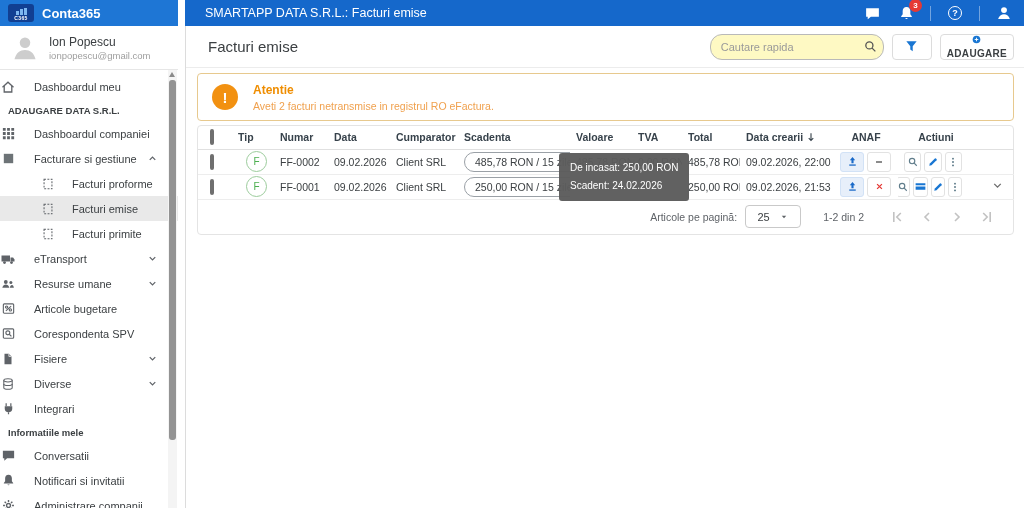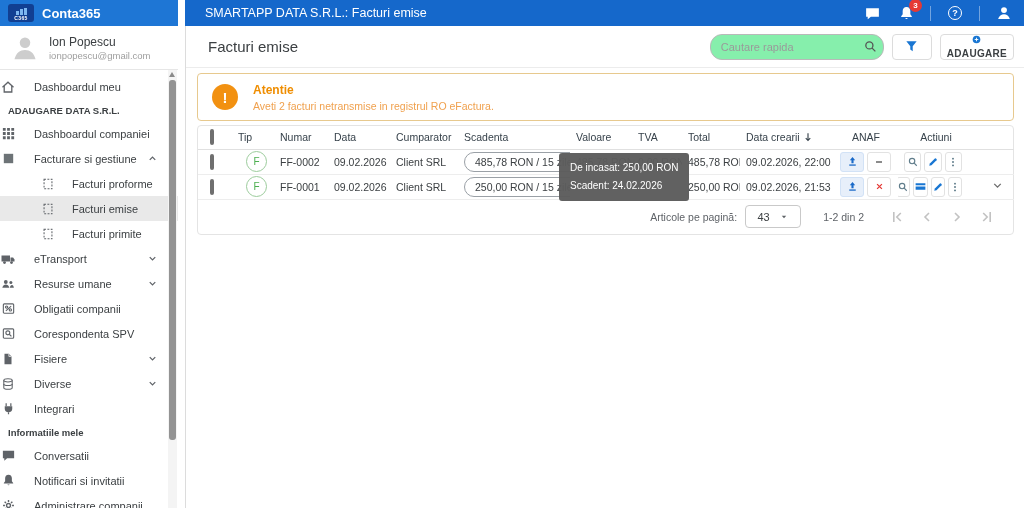--- a/index.html
+++ b/index.html
@@ -56,21 +56,21 @@
     background:#939393; border-radius:3px; cursor:grab; }
 
   
   .main { position:absolute; left:185px; top:26px; width:839px; height:482px;
     background:#fff; border-left:1px solid #dcdcdc; }
   .page-head { height:42px; display:flex; align-items:center; padding:0 10px 0 22px;
     border-bottom:1px solid #ececec; }
   .page-title { font-size:15px; font-weight:normal; color:#3c4043; flex:1; }
   .head-actions { display:flex; align-items:center; gap:8px; }
   .search-box { width:174px; height:26px; border:1px solid #b9b9b9; border-radius:12px;
-    display:flex; align-items:center; background:#86efac; }
+    display:flex; align-items:center; background:#fef9c3; }
   .search-box input { flex:1; border:0; outline:none; font-size:11px; padding-left:10px;
     color:#333; background:transparent; font-family:"Liberation Sans", sans-serif; }
   .search-box input::placeholder { color:#9a9a9a; }
   .search-ic { margin-right:8px; display:flex; }
   .btn { height:26px; background:#fff; border:1px solid #dcdcdc; border-radius:4px;
     display:flex; align-items:center; justify-content:center; cursor:pointer; }
   .btn-filter { width:40px; }
   .btn-add { padding:0 6px; gap:4px;flex-direction:column; }
   .btn-add span { font-size:10px; font-weight:bold; color:#3c4043; letter-spacing:.3px; }
 
@@ -78,21 +78,21 @@
   .banner { margin:5px 10px 0 11px; height:48px; border:1px solid #e7c98e; border-radius:4px;
     display:flex; align-items:center; padding:0 14px; gap:15px; background:#fff; }
   .banner-icon { width:26px; height:26px; border-radius:50%; background:#f29111; color:#fff;
     font-size:15px; font-weight:bold; display:flex; align-items:center; justify-content:center; flex:none; }
   .banner-title { font-size:12px; font-weight:bold; color:#ef8d00; margin-bottom:3px; }
   .banner-msg { font-size:10.5px; color:#f0a14e; }
 
   
   .card { margin:4px 10px 0 11px; border:1px solid #e4e4e4; border-radius:4px; background:#fff; }
   table { width:100%; border-collapse:collapse; table-layout:fixed; }
-  th { height:23px; font-size:10.5px; font-weight:normal; color:#37424b; text-align:left;
+  th { height:23px; font-size:10.5px; font-weight:bold; color:#37424b; text-align:left;
     padding-left:6px; border-bottom:1px solid #e0e0e0; white-space:nowrap; cursor:pointer; }
   th.center { text-align:center; padding-left:0; }
   td { height:25px; font-size:10.5px; color:#3c4043; padding-left:6px;
     border-bottom:1px solid #ededed; white-space:nowrap; overflow:hidden; }
   .th-sort { display:inline-flex; align-items:center; gap:2px; }
   .cb { width:13px; height:13px; border:2px solid #6f6f6f; border-radius:2px; background:#fff;
     cursor:pointer; margin-left:6px; }
   .tip-badge { width:21px; height:21px; border:1px solid #9ccc9c; border-radius:50%;
     color:#4caf50; font-size:10px; display:flex; align-items:center; justify-content:center;
     margin-left:8px; }
@@ -284,21 +284,21 @@
 
       <div class="sb-item">
         <span class="sb-ic">
           <svg width="15" height="15" viewBox="0 0 16 16" fill="none" stroke="#5f6368" stroke-width="1.2">
             <rect x="2.5" y="3" width="11" height="10" rx="1"></rect>
               <circle cx="6" cy="6.5" r="1.2"></circle>
               <circle cx="10" cy="9.5" r="1.2"></circle>
               <path d="M10.8 5.5l-5.6 5"></path>
             </svg>
           </span>
-        <span class="sb-label">Obligatii companii</span>
+        <span class="sb-label">Articole bugetare</span>
       </div>
 
       <div class="sb-item">
         <span class="sb-ic">
           <svg width="15" height="15" viewBox="0 0 16 16" fill="none" stroke="#5f6368" stroke-width="1.2">
             <rect x="2.5" y="3" width="11" height="10" rx="1"></rect>
               <circle cx="7.3" cy="7.3" r="2.1"></circle>
               <path d="M8.8 8.8l2.3 2.3"></path>
             </svg>
           </span>
@@ -579,21 +579,21 @@
                   </svg>
                 </span>
             </td>
           </tr>
         </tbody>
       </table>
 
       <div class="card-footer">
         <span>Articole pe pagină:</span>
         <div class="pp-select">
-          <span>43</span>
+          <span>25</span>
           <svg width="10" height="10" viewBox="0 0 16 16">
               <path fill="#5f6368" d="M4.5 6h7L8 10z"></path>
             </svg>
         </div>
         <span class="pg-range">1-2 din 2</span>
         <div class="pagers">
           <span class="pager">
             <svg width="16" height="16" viewBox="0 0 16 16" fill="none" stroke="#c2c2c2" stroke-width="1.6">
                 <path d="M4.8 3v10M11.8 4L7.8 8l4 4"></path>
               </svg>

